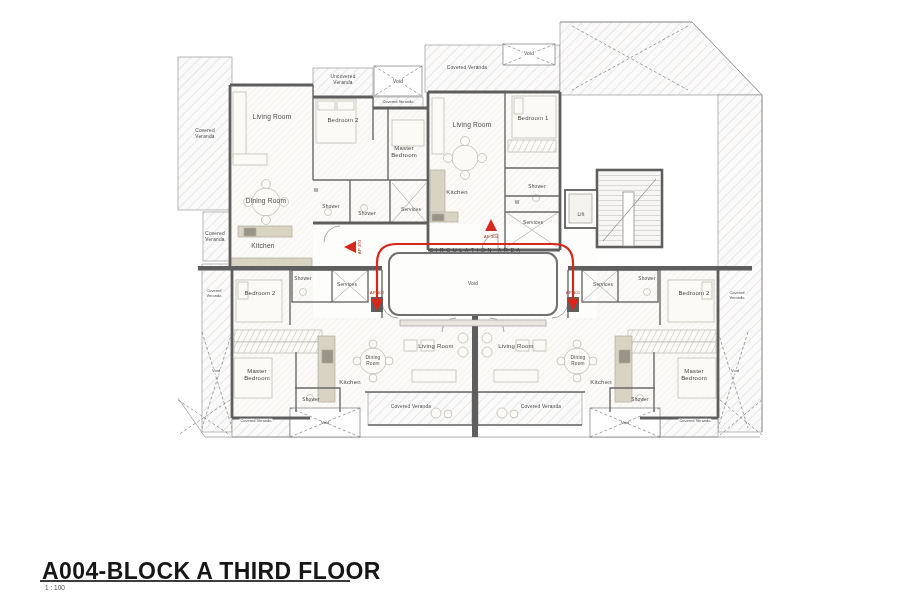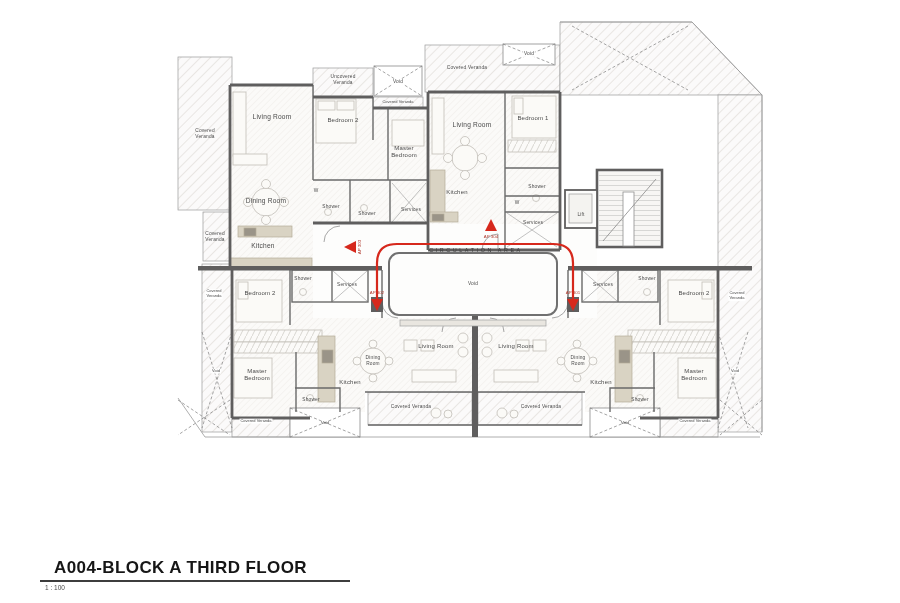--- a/index.html
+++ b/index.html
@@ -8,21 +8,21 @@
   .plan-svg{position:absolute;left:0;top:0;}
   .lbl{position:absolute;transform:translate(-50%,-50%);font-size:6px;line-height:1.2;
        color:#4b4b4b;text-align:center;white-space:pre-line;letter-spacing:.2px;pointer-events:none;}
   .big{font-size:6.6px;}
   .tiny{font-size:4.8px;}
   .micro{font-size:4px;letter-spacing:0;}
   .onhatch{background:rgba(255,255,255,.92);padding:0 1px;}
   .redlbl{font-size:4.4px;color:#b03a2e;letter-spacing:0;}
   .vert{transform:translate(-50%,-50%) rotate(-90deg);}
   .circ{font-size:5.4px;letter-spacing:2.6px;color:#3c3c3c;white-space:nowrap;}
-  .title-text{position:absolute;left:54px;top:558px;font-size:17px;font-weight:bold;
+  .title-text{position:absolute;left:42px;top:558px;font-size:23px;font-weight:bold;
               color:#161616;letter-spacing:.4px;white-space:nowrap;}
   .title-line{position:absolute;left:40px;top:580px;width:310px;height:2px;background:#3d3d3d;}
   .scale-text{position:absolute;left:45px;top:584px;font-size:6.5px;color:#4b4b4b;}
 </style>
 </head>
 <body>
 
 <div class="sheet">
 
   <svg class="plan-svg" width="900" height="603" viewBox="0 0 900 603">

